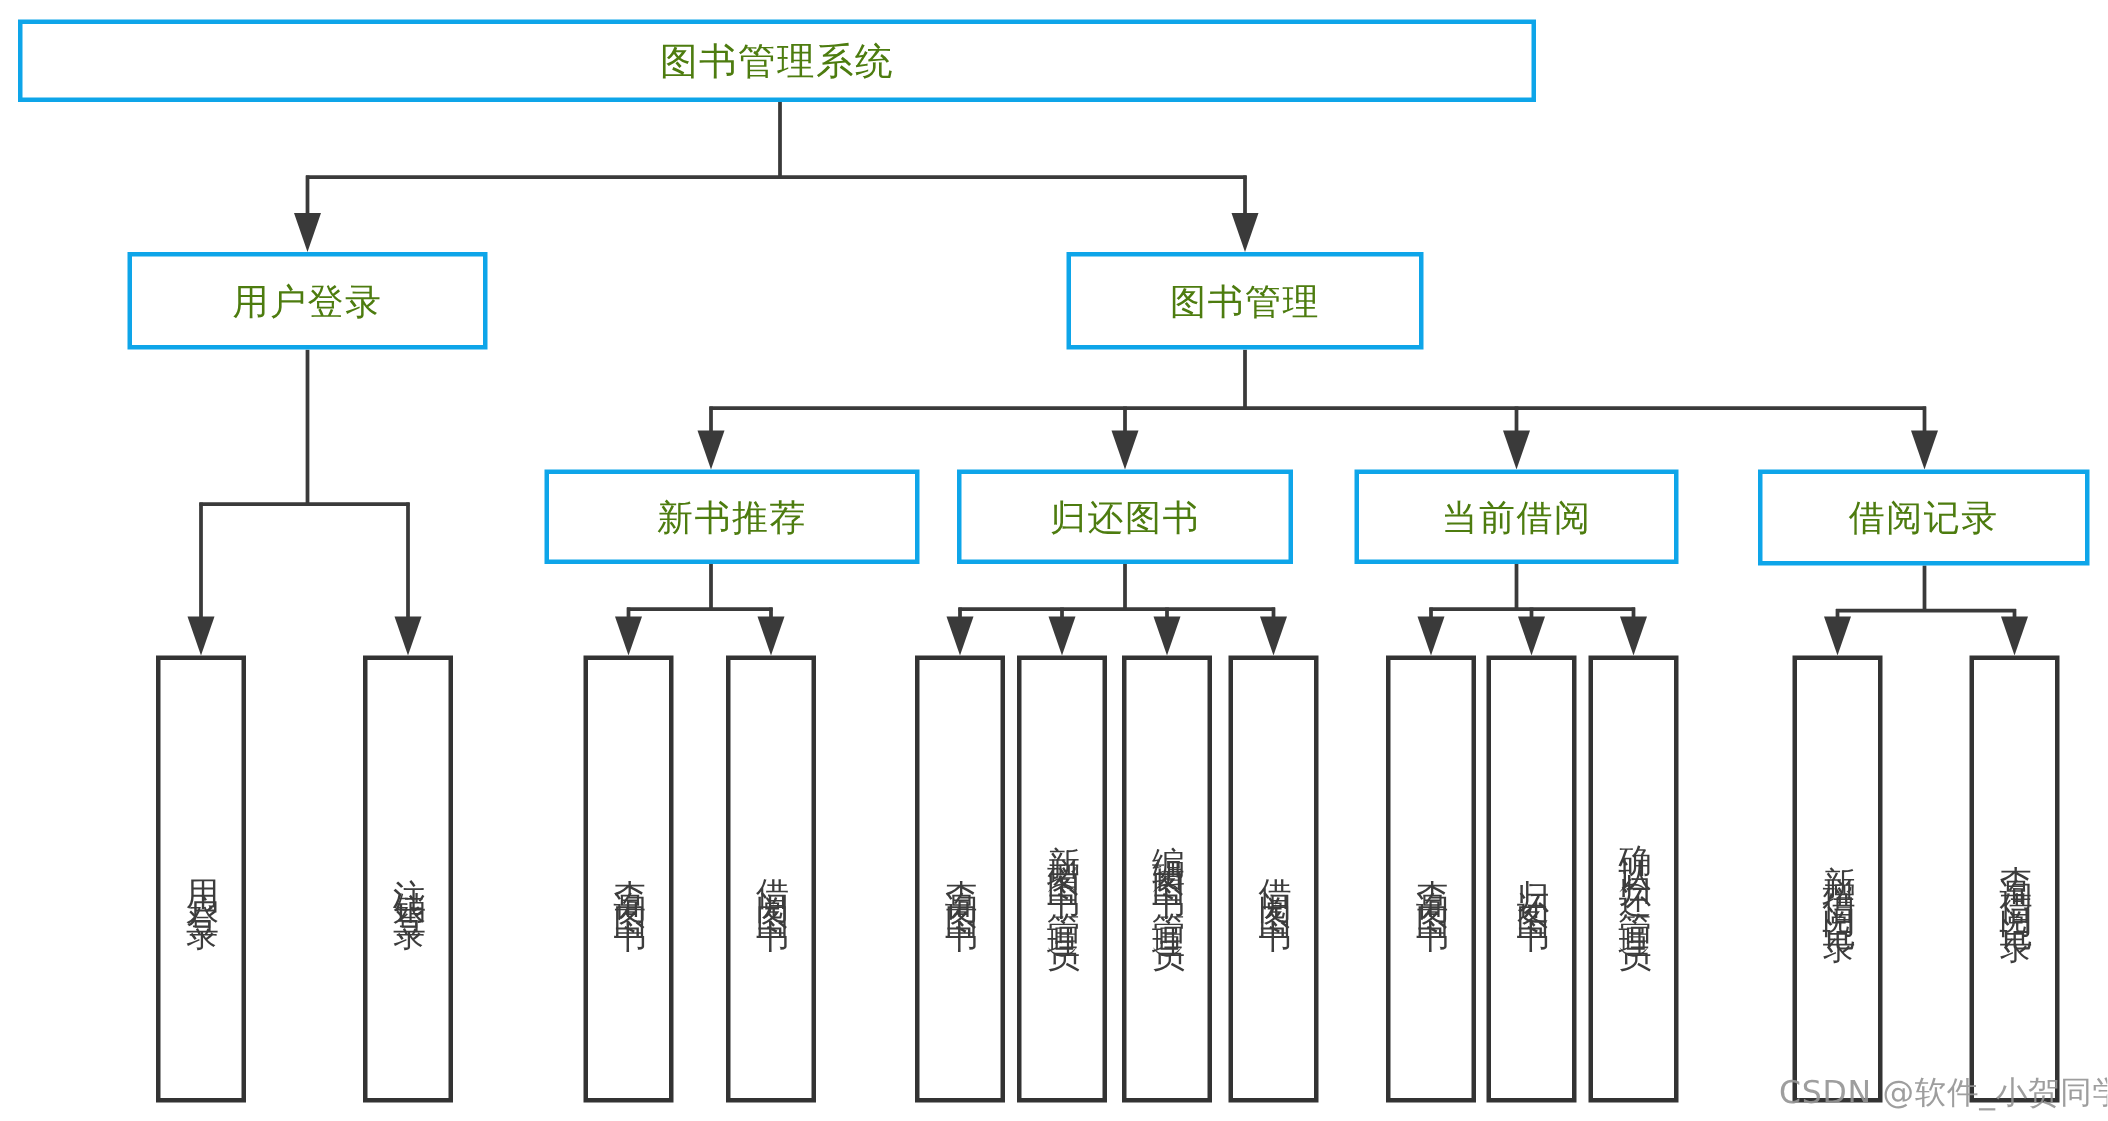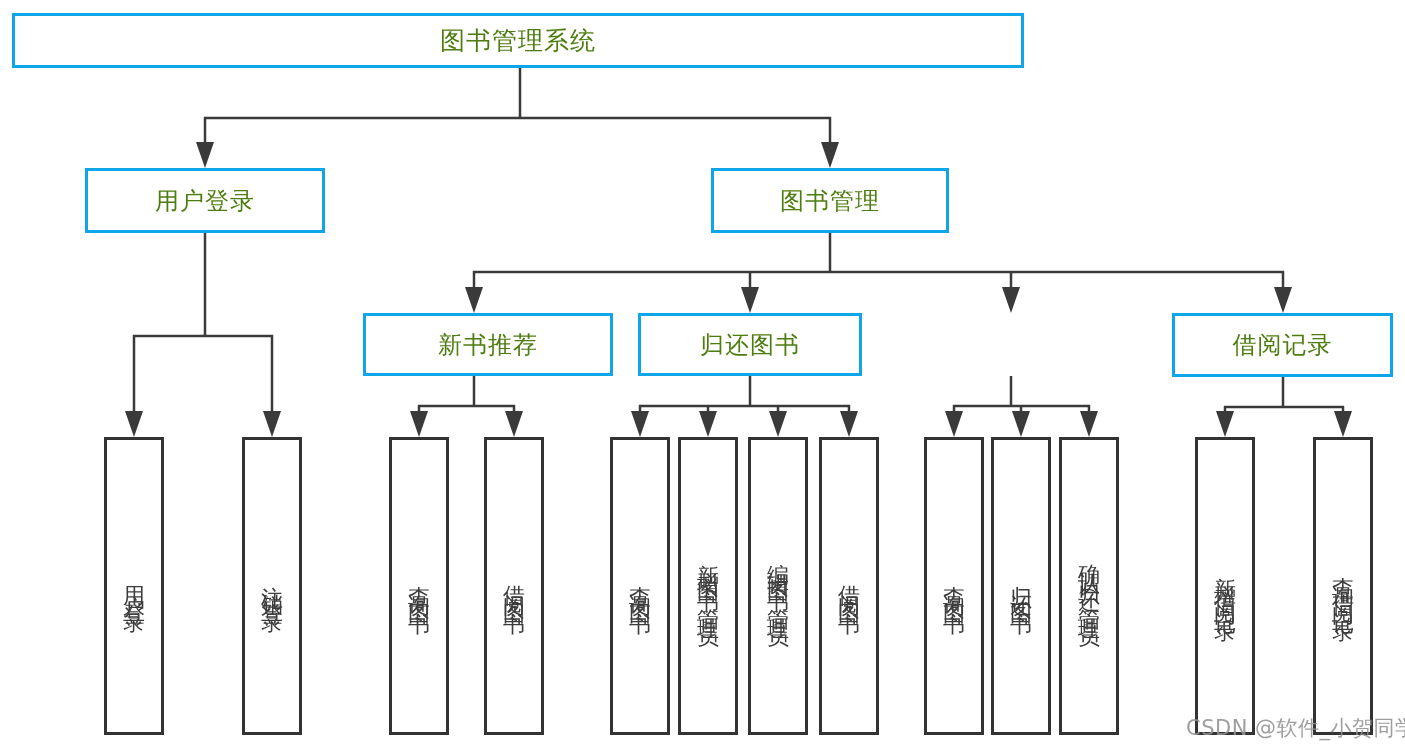--- a/index.html
+++ b/index.html
@@ -156,20 +156,23 @@
   <div class="hbox" style="left:711px; top:168px; width:238px; height:65px;">
     <span>图书管理</span>
   </div>
 
   <div class="hbox" style="left:363px; top:313px; width:250px; height:63px;">
     <span>新书推荐</span>
   </div>
   <div class="hbox" style="left:638px; top:313px; width:224px; height:63px;">
     <span>归还图书</span>
   </div>
+  <div class="hbox" style="left:903px; top:313px; width:216px; height:63px;">
+    <span>当前借阅</span>
+  </div>
   <div class="hbox" style="left:1172px; top:313px; width:221px; height:64px;">
     <span>借阅记录</span>
   </div>
 
   <div class="leaf" style="left:104px;">
     <span class="vtext">用户登录</span>
   </div>
   <div class="leaf" style="left:242px;">
     <span class="vtext">注销登录</span>
   </div>

